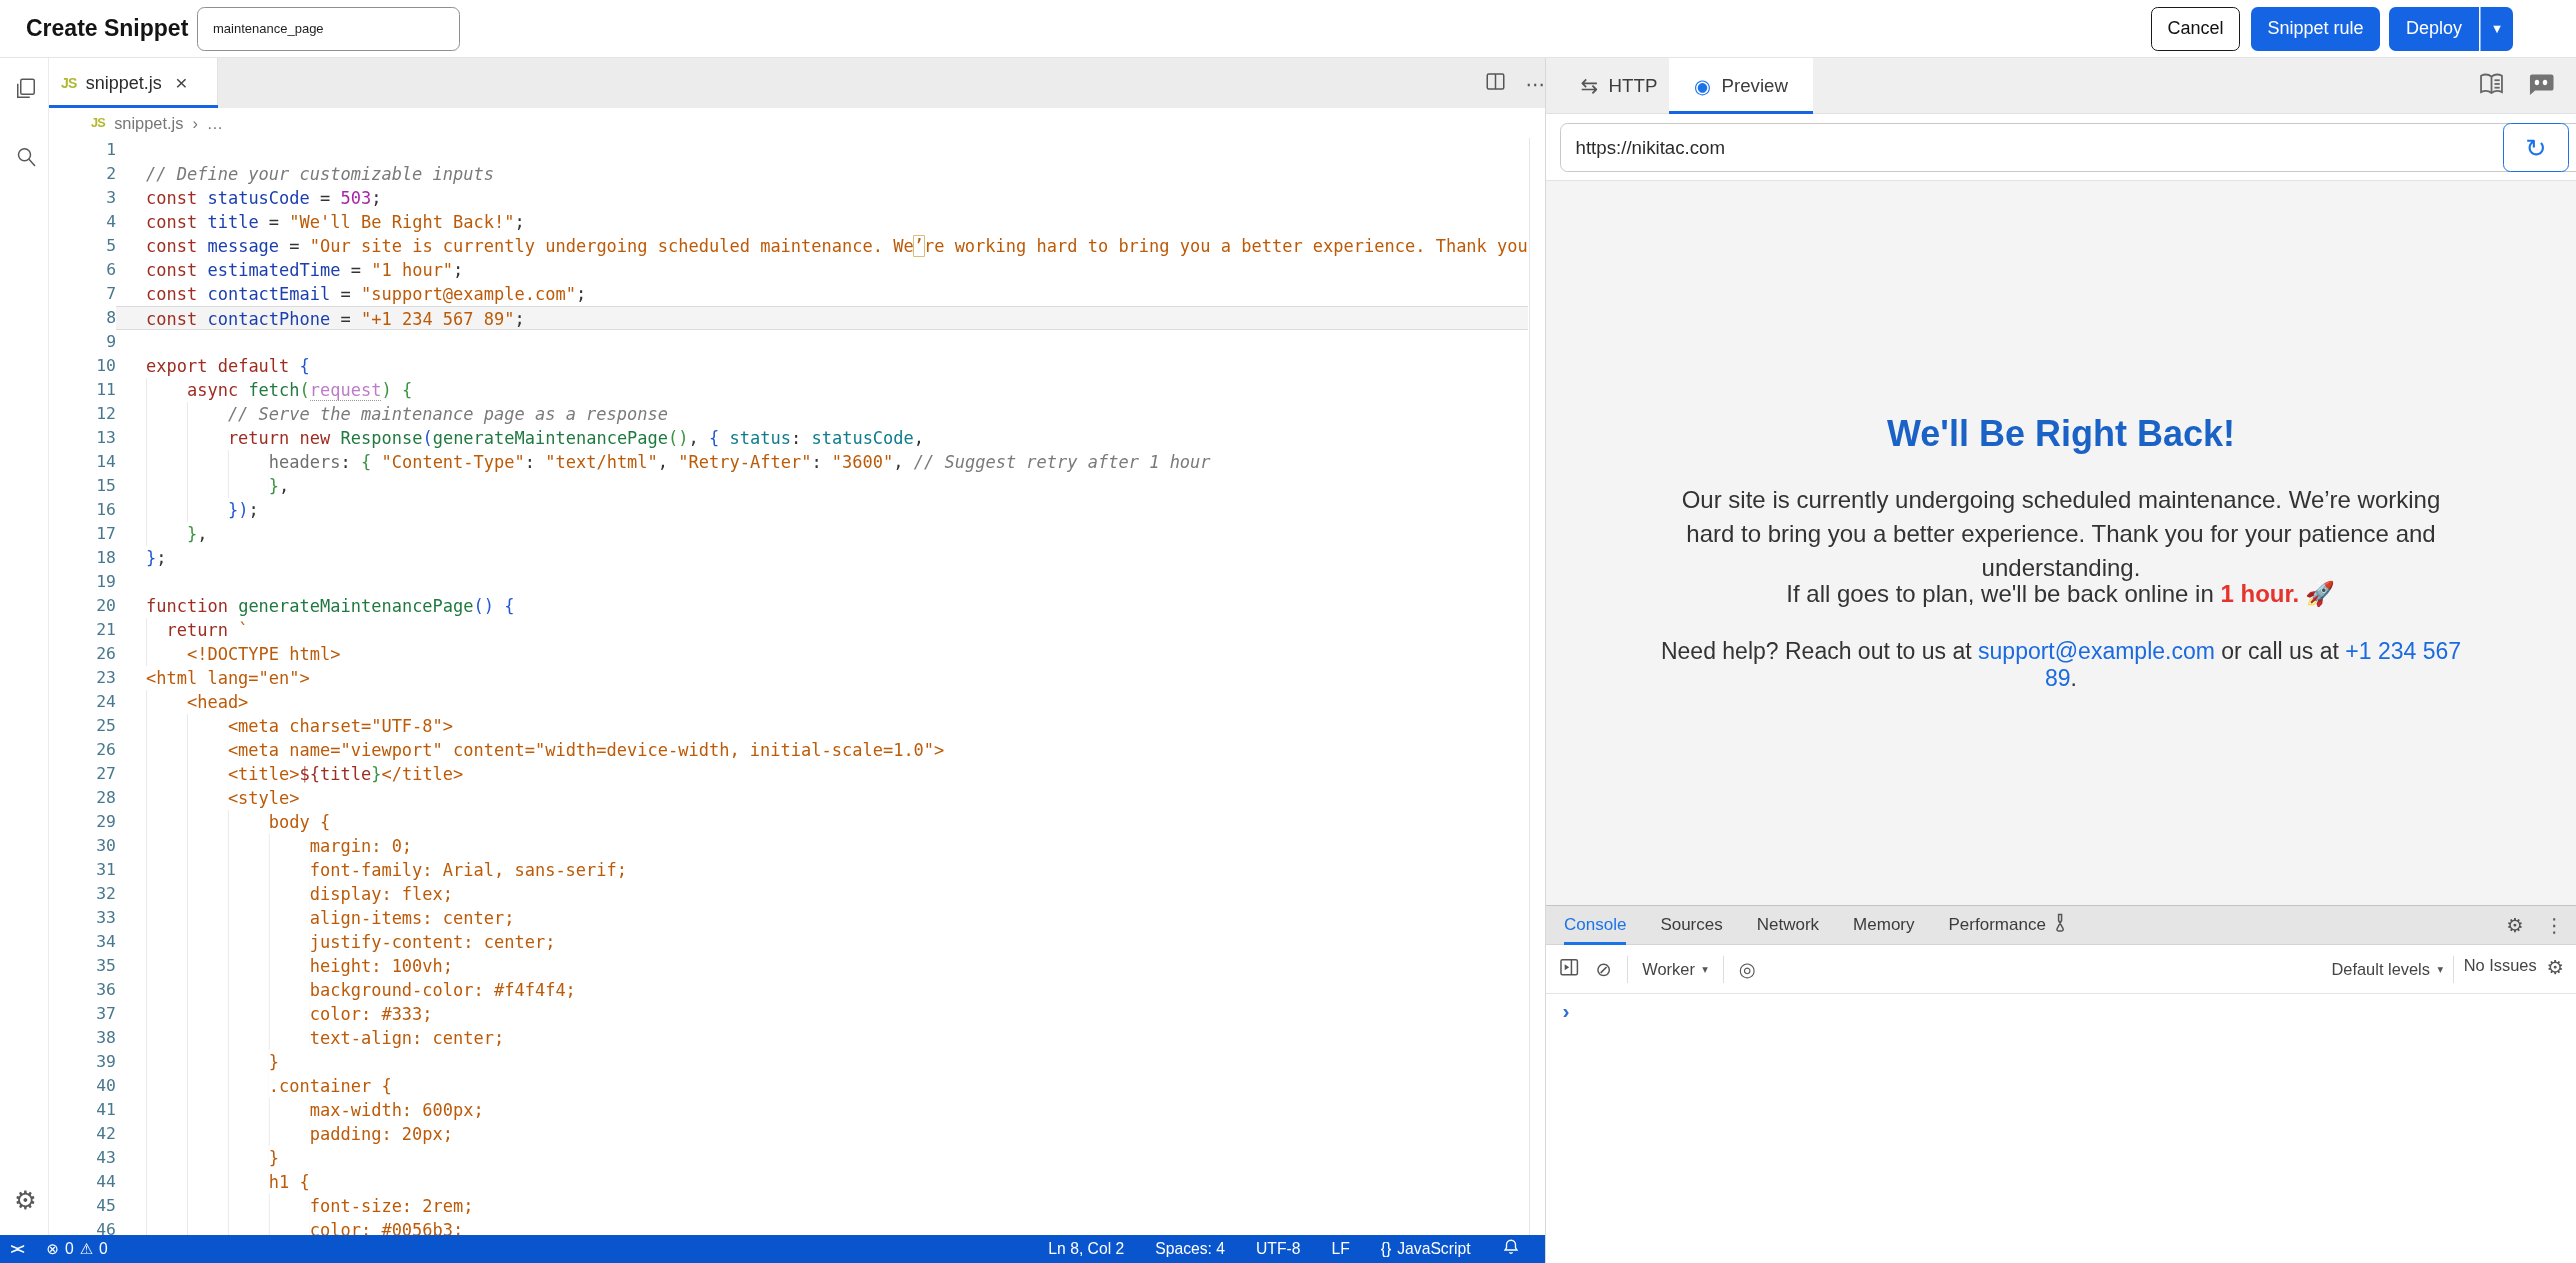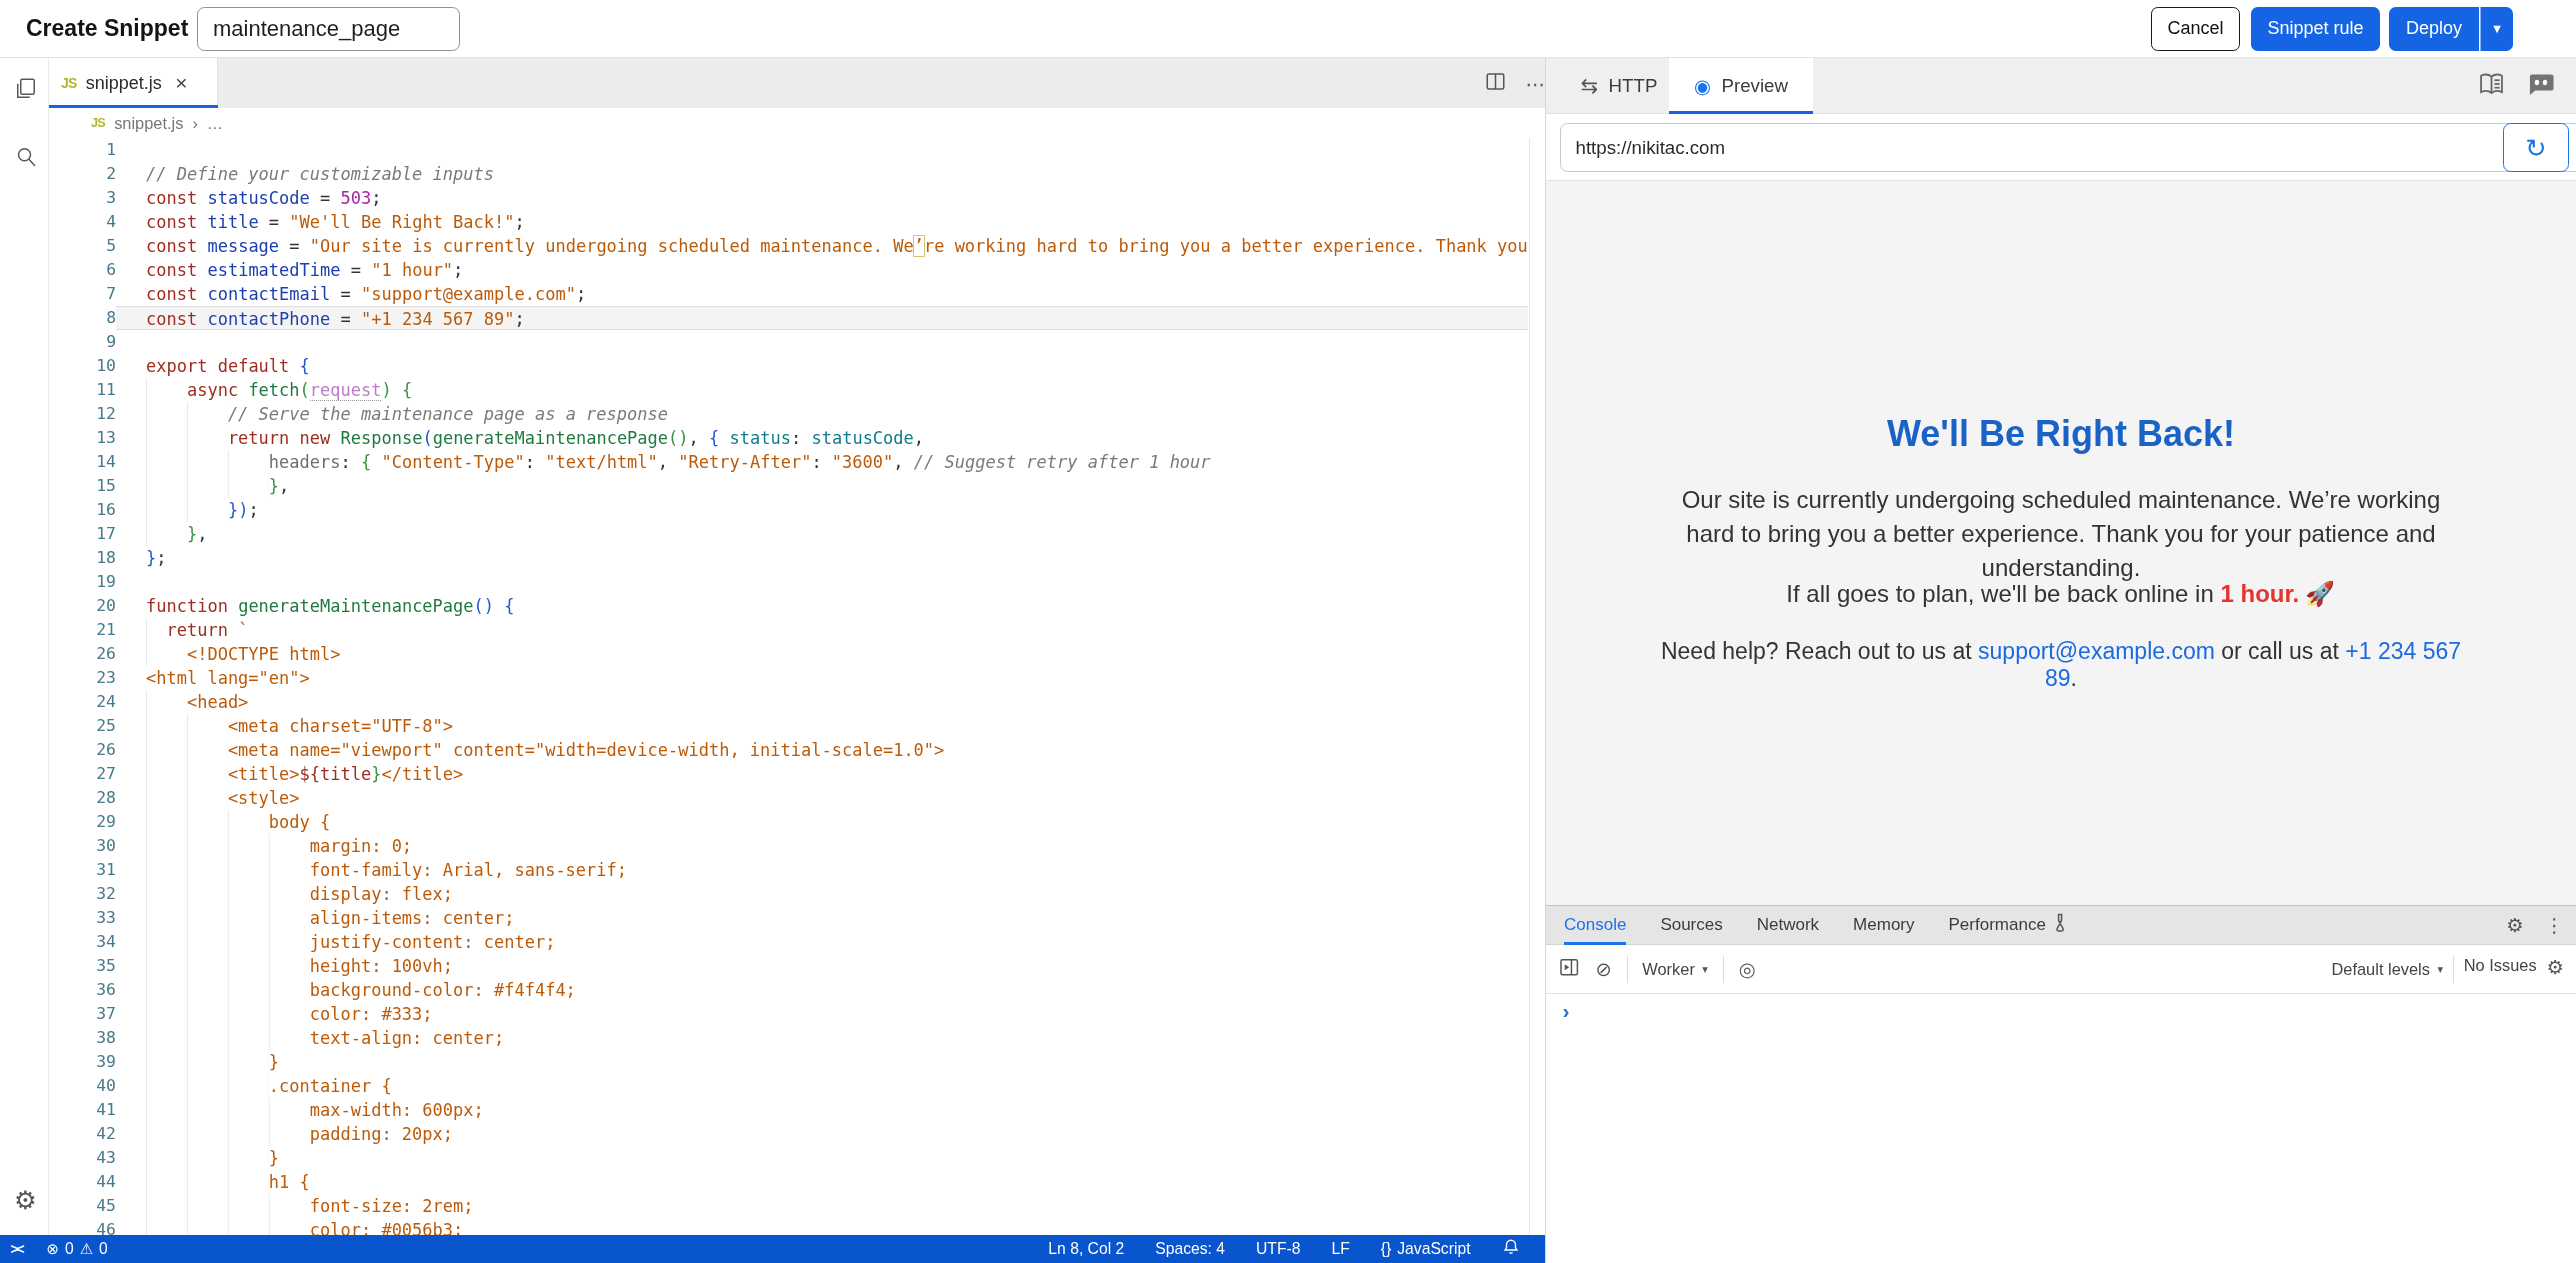--- a/index.html
+++ b/index.html
@@ -9,21 +9,21 @@
   *{box-sizing:border-box;}
   html,body{margin:0;padding:0;}
   body{width:2576px;height:1263px;position:relative;background:#fff;
        font-family:"Liberation Sans",sans-serif;color:#1f1f1f;overflow:hidden;}
   .abs{position:absolute;}
 
   
   #app-header{left:0;top:0;width:2576px;height:58px;background:#fff;border-bottom:0.7px solid #e4e4e4;}
   #app-title{left:26px;top:15px;font-size:23px;font-weight:bold;color:#141414;}
   #snippet-name{left:197px;top:6.7px;width:263px;height:44px;border:1.5px solid #8f8f8f;border-radius:7.5px;
-      font-size:22px;color:#1f1f1f;padding:0 15px;font-family:"Liberation Sans",sans-serif;background:#fff;}
+      font-size:13px;color:#1f1f1f;padding:0 15px;font-family:"Liberation Sans",sans-serif;background:#fff;}
   .btn{height:44px;border-radius:6.7px;font-size:18px;display:flex;align-items:center;justify-content:center;cursor:pointer;}
   #btn-cancel{left:2151px;top:6.7px;width:89px;background:#fff;border:1.5px solid #1a1a1a;color:#111;}
   #btn-rule{left:2251px;top:6.7px;width:129px;background:var(--accent);color:#fff;border:none;}
   #btn-deploy{left:2389px;top:6.7px;width:90px;background:var(--accent);color:#fff;border:none;border-radius:6.7px 0 0 6.7px;}
   #btn-deploy-caret{left:2480px;top:6.7px;width:33px;background:var(--accent);color:#fff;border:none;
       border-left:0.7px solid rgba(255,255,255,.5);border-radius:0 6.7px 6.7px 0;font-size:12.7px;}
 
   
   #rail{left:0;top:58px;width:49px;height:1177px;background:#fff;border-right:0.7px solid #ebebeb;}
   .rail-ic{position:absolute;left:10.5px;width:30px;height:30px;color:#555;display:flex;align-items:center;justify-content:center;}

